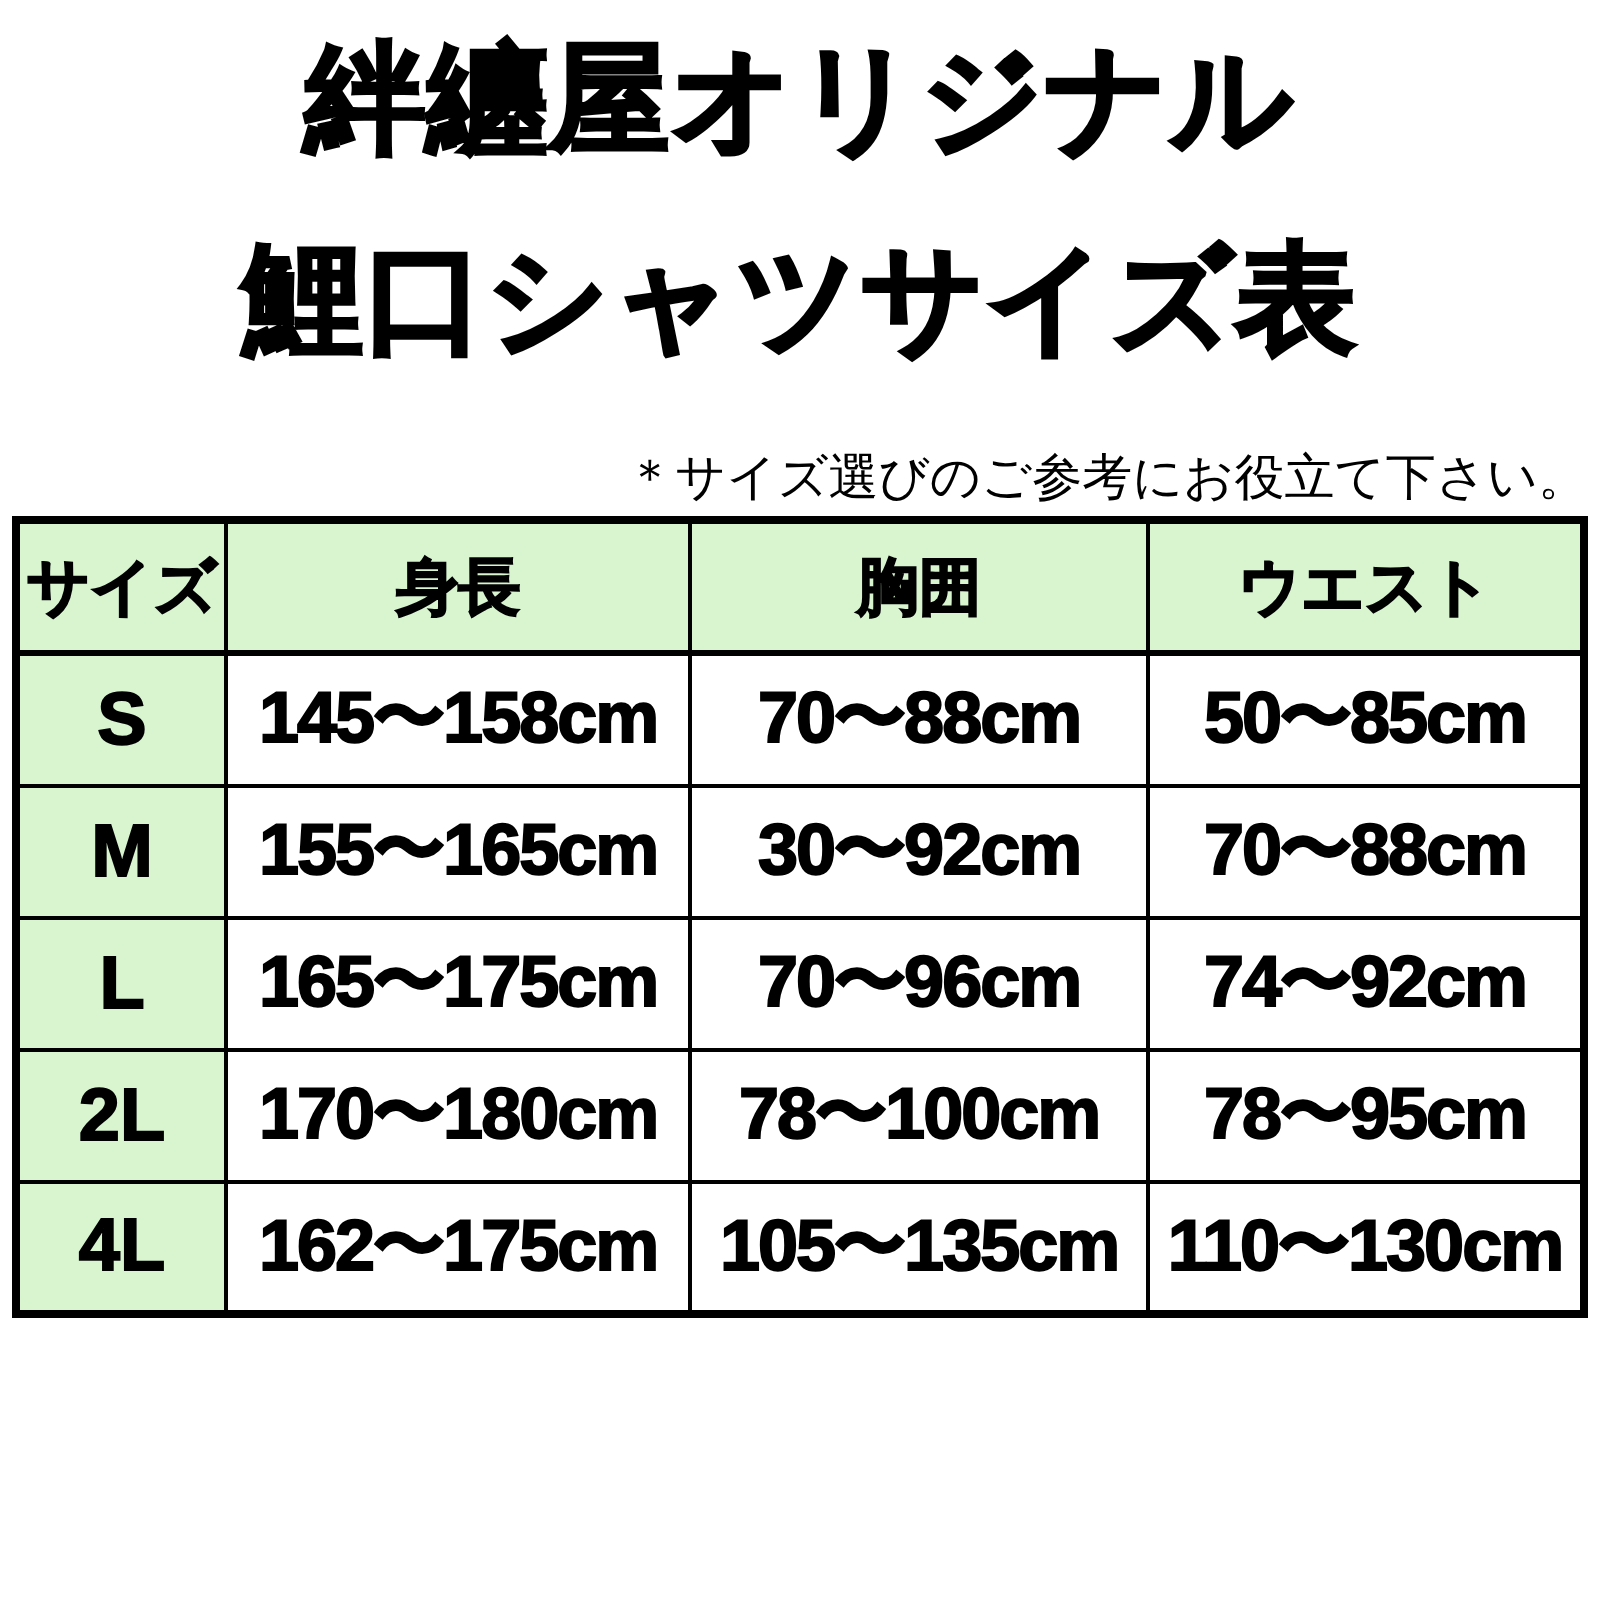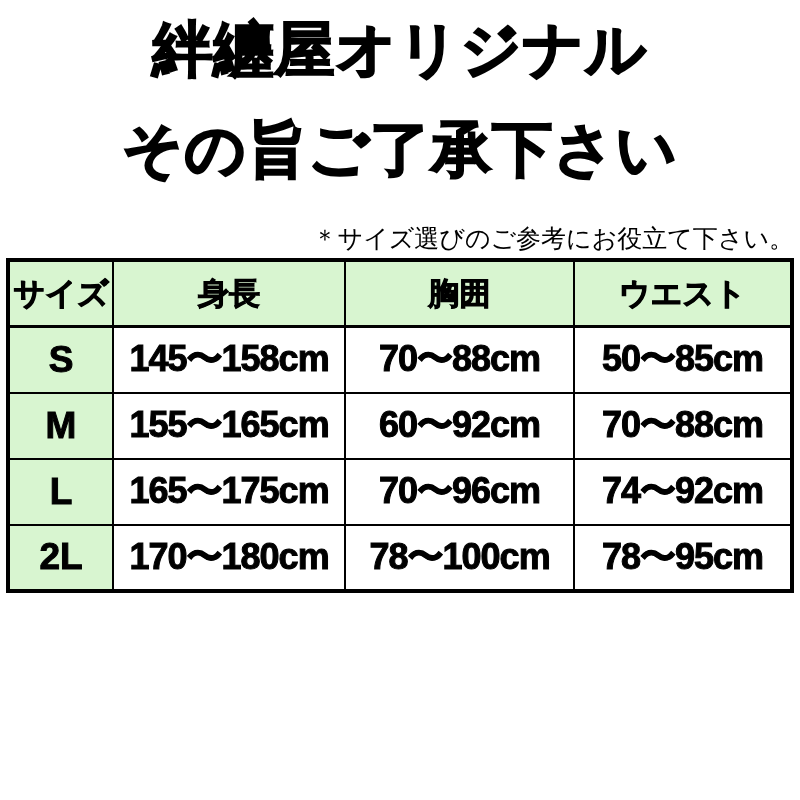--- a/index.html
+++ b/index.html
@@ -94,21 +94,21 @@
     font-size: 25px;
     white-space: nowrap;
   }
 </style>
 </head>
 <body>
 
 <div class="page">
 
   <h1 class="title-line title-1">絆纏屋オリジナル</h1>
-  <h1 class="title-line title-2">その旨ご了承下さい</h1>
+  <h1 class="title-line title-2">鯉口シャツサイズ表</h1>
 
   <div class="note-top">＊サイズ選びのご参考にお役立て下さい。</div>
 
   <table class="size-table">
     <colgroup>
       <col class="col-size">
         <col class="col-height">
         <col class="col-chest">
         <col class="col-waist">
     </colgroup>
@@ -123,32 +123,38 @@
     <tbody>
       <tr>
         <td class="size-cell">S</td>
         <td class="value-cell">145〜158cm</td>
         <td class="value-cell">70〜88cm</td>
         <td class="value-cell">50〜85cm</td>
       </tr>
       <tr>
         <td class="size-cell">M</td>
         <td class="value-cell">155〜165cm</td>
-        <td class="value-cell">60〜92cm</td>
+        <td class="value-cell">30〜92cm</td>
         <td class="value-cell">70〜88cm</td>
       </tr>
       <tr>
         <td class="size-cell">L</td>
         <td class="value-cell">165〜175cm</td>
         <td class="value-cell">70〜96cm</td>
         <td class="value-cell">74〜92cm</td>
       </tr>
       <tr>
         <td class="size-cell">2L</td>
         <td class="value-cell">170〜180cm</td>
         <td class="value-cell">78〜100cm</td>
         <td class="value-cell">78〜95cm</td>
       </tr>
+      <tr>
+        <td class="size-cell">4L</td>
+        <td class="value-cell">162〜175cm</td>
+        <td class="value-cell">105〜135cm</td>
+        <td class="value-cell">110〜130cm</td>
+      </tr>
     </tbody>
   </table>
 
 
 </div>
 
 </body></html>

